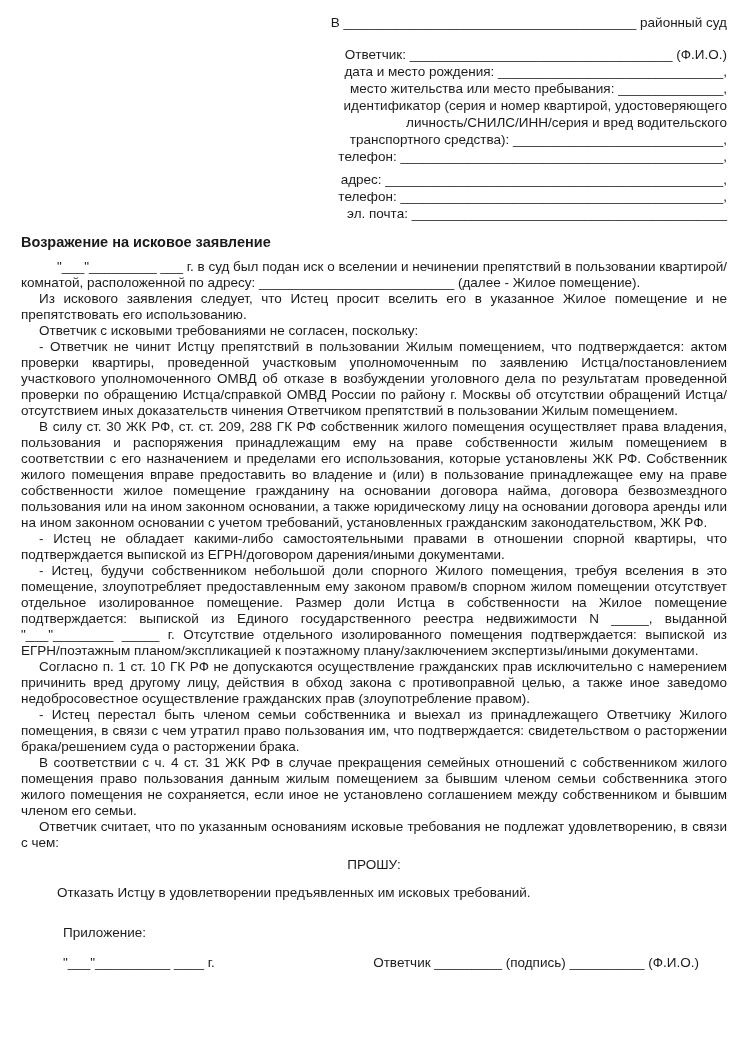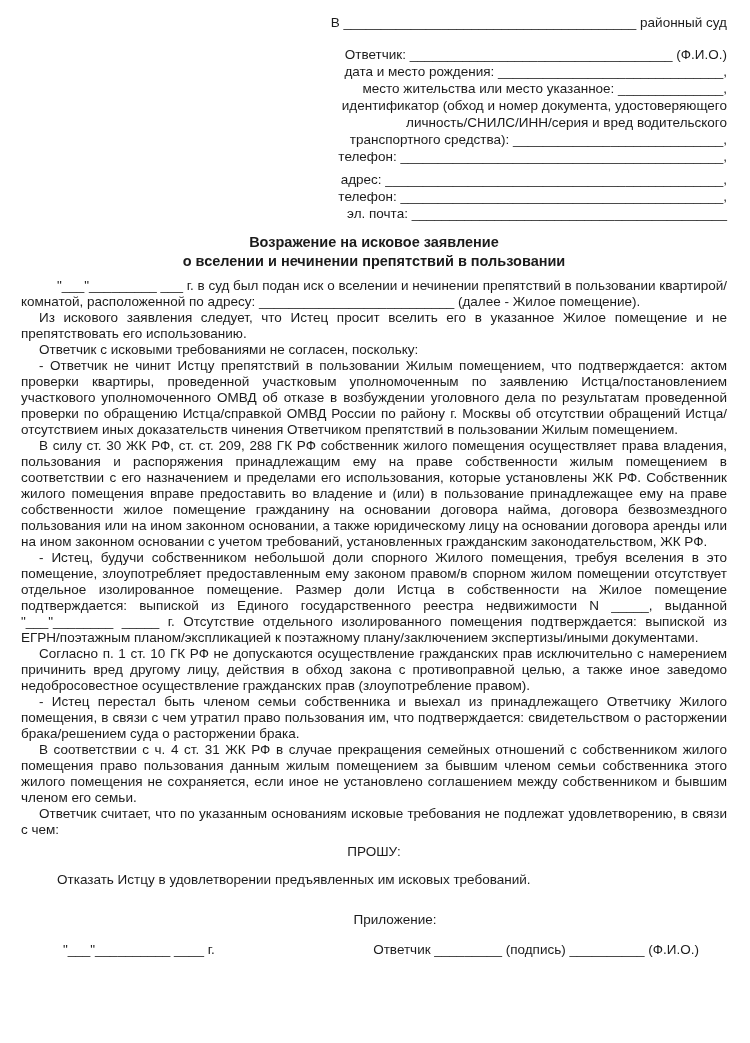--- a/index.html
+++ b/index.html
@@ -17,85 +17,85 @@
     overflow: hidden;
   }
   .header { text-align: right; }
   .hline  { line-height: 17px; white-space: nowrap; }
   .hblock { line-height: 17px; }
   .hblock.respondent { margin-top: 15px; }
   .hblock.plaintiff  { margin-top: 6px; }
   .header { max-width: 400px; margin-left: auto; }
   .title {
     margin-top: 11px;
-    text-align: center;
+    text-align: left;
     font-weight: bold;
     font-size: 14.5px;
     line-height: 19px;
   }
   .body-text { margin-top: 7px; }
   .para {
     margin: 0;
     text-align: justify;
     text-indent: 18px;
   }
   .para.deep { text-indent: 36px; }
   .center-heading {
     margin: 6px 0 12px 0;
     text-align: center;
     text-indent: 0;
   }
   .attachment {
     margin: 24px 0 0 42px;
     text-indent: 0;
-    text-align: center;
+    text-align: left;
   }
   .footer {
     display: flex;
     margin-top: 14px;
   }
   .f-date { margin-left: 42px; white-space: nowrap; }
   .f-sign { margin-left: auto; margin-right: 28px; white-space: nowrap; }
 </style>
 </head>
 <body>
 
 <div class="page">
 
   <div class="header">
     <div class="hline">В _______________________________________ районный суд</div>
 
     <div class="hblock respondent">
       <div class="hline">Ответчик: ___________________________________ (Ф.И.О.)</div>
       <div class="hline">дата и место рождения: ______________________________,</div>
-      <div class="hline">место жительства или место указанное: ______________,</div>
-      <div class="hline">идентификатор (обход и номер документа, удостоверяющего</div>
+      <div class="hline">место жительства или место пребывания: ______________,</div>
+      <div class="hline">идентификатор (серия и номер квартирой, удостоверяющего</div>
       <div class="hline">личность/СНИЛС/ИНН/серия и вред водительского</div>
       <div class="hline">транспортного средства): ____________________________,</div>
       <div class="hline">телефон: ___________________________________________,</div>
     </div>
 
     <div class="hblock plaintiff">
       <div class="hline">адрес: _____________________________________________,</div>
       <div class="hline">телефон: ___________________________________________,</div>
       <div class="hline">эл. почта: __________________________________________</div>
     </div>
   </div>
 
   <div class="title">
     <div>Возражение на исковое заявление</div>
-    <div>о вселении и нечинении препятствий в пользовании</div>
   </div>
 
   <div class="body-text">
     <p class="para deep">"___"_________ ___ г. в суд был подан иск о вселении и нечинении препятствий в пользовании квартирой/комнатой, расположенной по адресу: __________________________ (далее - Жилое помещение).</p>
     <p class="para">Из искового заявления следует, что Истец просит вселить его в указанное Жилое помещение и не препятствовать его использованию.</p>
     <p class="para">Ответчик с исковыми требованиями не согласен, поскольку:</p>
     <p class="para">- Ответчик не чинит Истцу препятствий в пользовании Жилым помещением, что подтверждается: актом проверки квартиры, проведенной участковым уполномоченным по заявлению Истца/постановлением участкового уполномоченного ОМВД об отказе в возбуждении уголовного дела по результатам проведенной проверки по обращению Истца/справкой ОМВД России по району г. Москвы об отсутствии обращений Истца/отсутствием иных доказательств чинения Ответчиком препятствий в пользовании Жилым помещением.</p>
     <p class="para">В силу ст. 30 ЖК РФ, ст. ст. 209, 288 ГК РФ собственник жилого помещения осуществляет права владения, пользования и распоряжения принадлежащим ему на праве собственности жилым помещением в соответствии с его назначением и пределами его использования, которые установлены ЖК РФ. Собственник жилого помещения вправе предоставить во владение и (или) в пользование принадлежащее ему на праве собственности жилое помещение гражданину на основании договора найма, договора безвозмездного пользования или на ином законном основании, а также юридическому лицу на основании договора аренды или на ином законном основании с учетом требований, установленных гражданским законодательством, ЖК РФ.</p>
+    <p class="para">- Истец не обладает какими-либо самостоятельными правами в отношении спорной квартиры, что подтверждается выпиской из ЕГРН/договором дарения/иными документами.</p>
     <p class="para">- Истец, будучи собственником небольшой доли спорного Жилого помещения, требуя вселения в это помещение, злоупотребляет предоставленным ему законом правом/в спорном жилом помещении отсутствует отдельное изолированное помещение. Размер доли Истца в собственности на Жилое помещение подтверждается: выпиской из Единого государственного реестра недвижимости N _____, выданной "___"________ _____ г. Отсутствие отдельного изолированного помещения подтверждается: выпиской из ЕГРН/поэтажным планом/экспликацией к поэтажному плану/заключением экспертизы/иными документами.</p>
     <p class="para">Согласно п. 1 ст. 10 ГК РФ не допускаются осуществление гражданских прав исключительно с намерением причинить вред другому лицу, действия в обход закона с противоправной целью, а также иное заведомо недобросовестное осуществление гражданских прав (злоупотребление правом).</p>
     <p class="para">- Истец перестал быть членом семьи собственника и выехал из принадлежащего Ответчику Жилого помещения, в связи с чем утратил право пользования им, что подтверждается: свидетельством о расторжении брака/решением суда о расторжении брака.</p>
     <p class="para">В соответствии с ч. 4 ст. 31 ЖК РФ в случае прекращения семейных отношений с собственником жилого помещения право пользования данным жилым помещением за бывшим членом семьи собственника этого жилого помещения не сохраняется, если иное не установлено соглашением между собственником и бывшим членом его семьи.</p>
     <p class="para">Ответчик считает, что по указанным основаниям исковые требования не подлежат удовлетворению, в связи с чем:</p>
 
     <p class="para center-heading">ПРОШУ:</p>
     <p class="para deep">Отказать Истцу в удовлетворении предъявленных им исковых требований.</p>
 
     <p class="para attachment">Приложение:</p>

